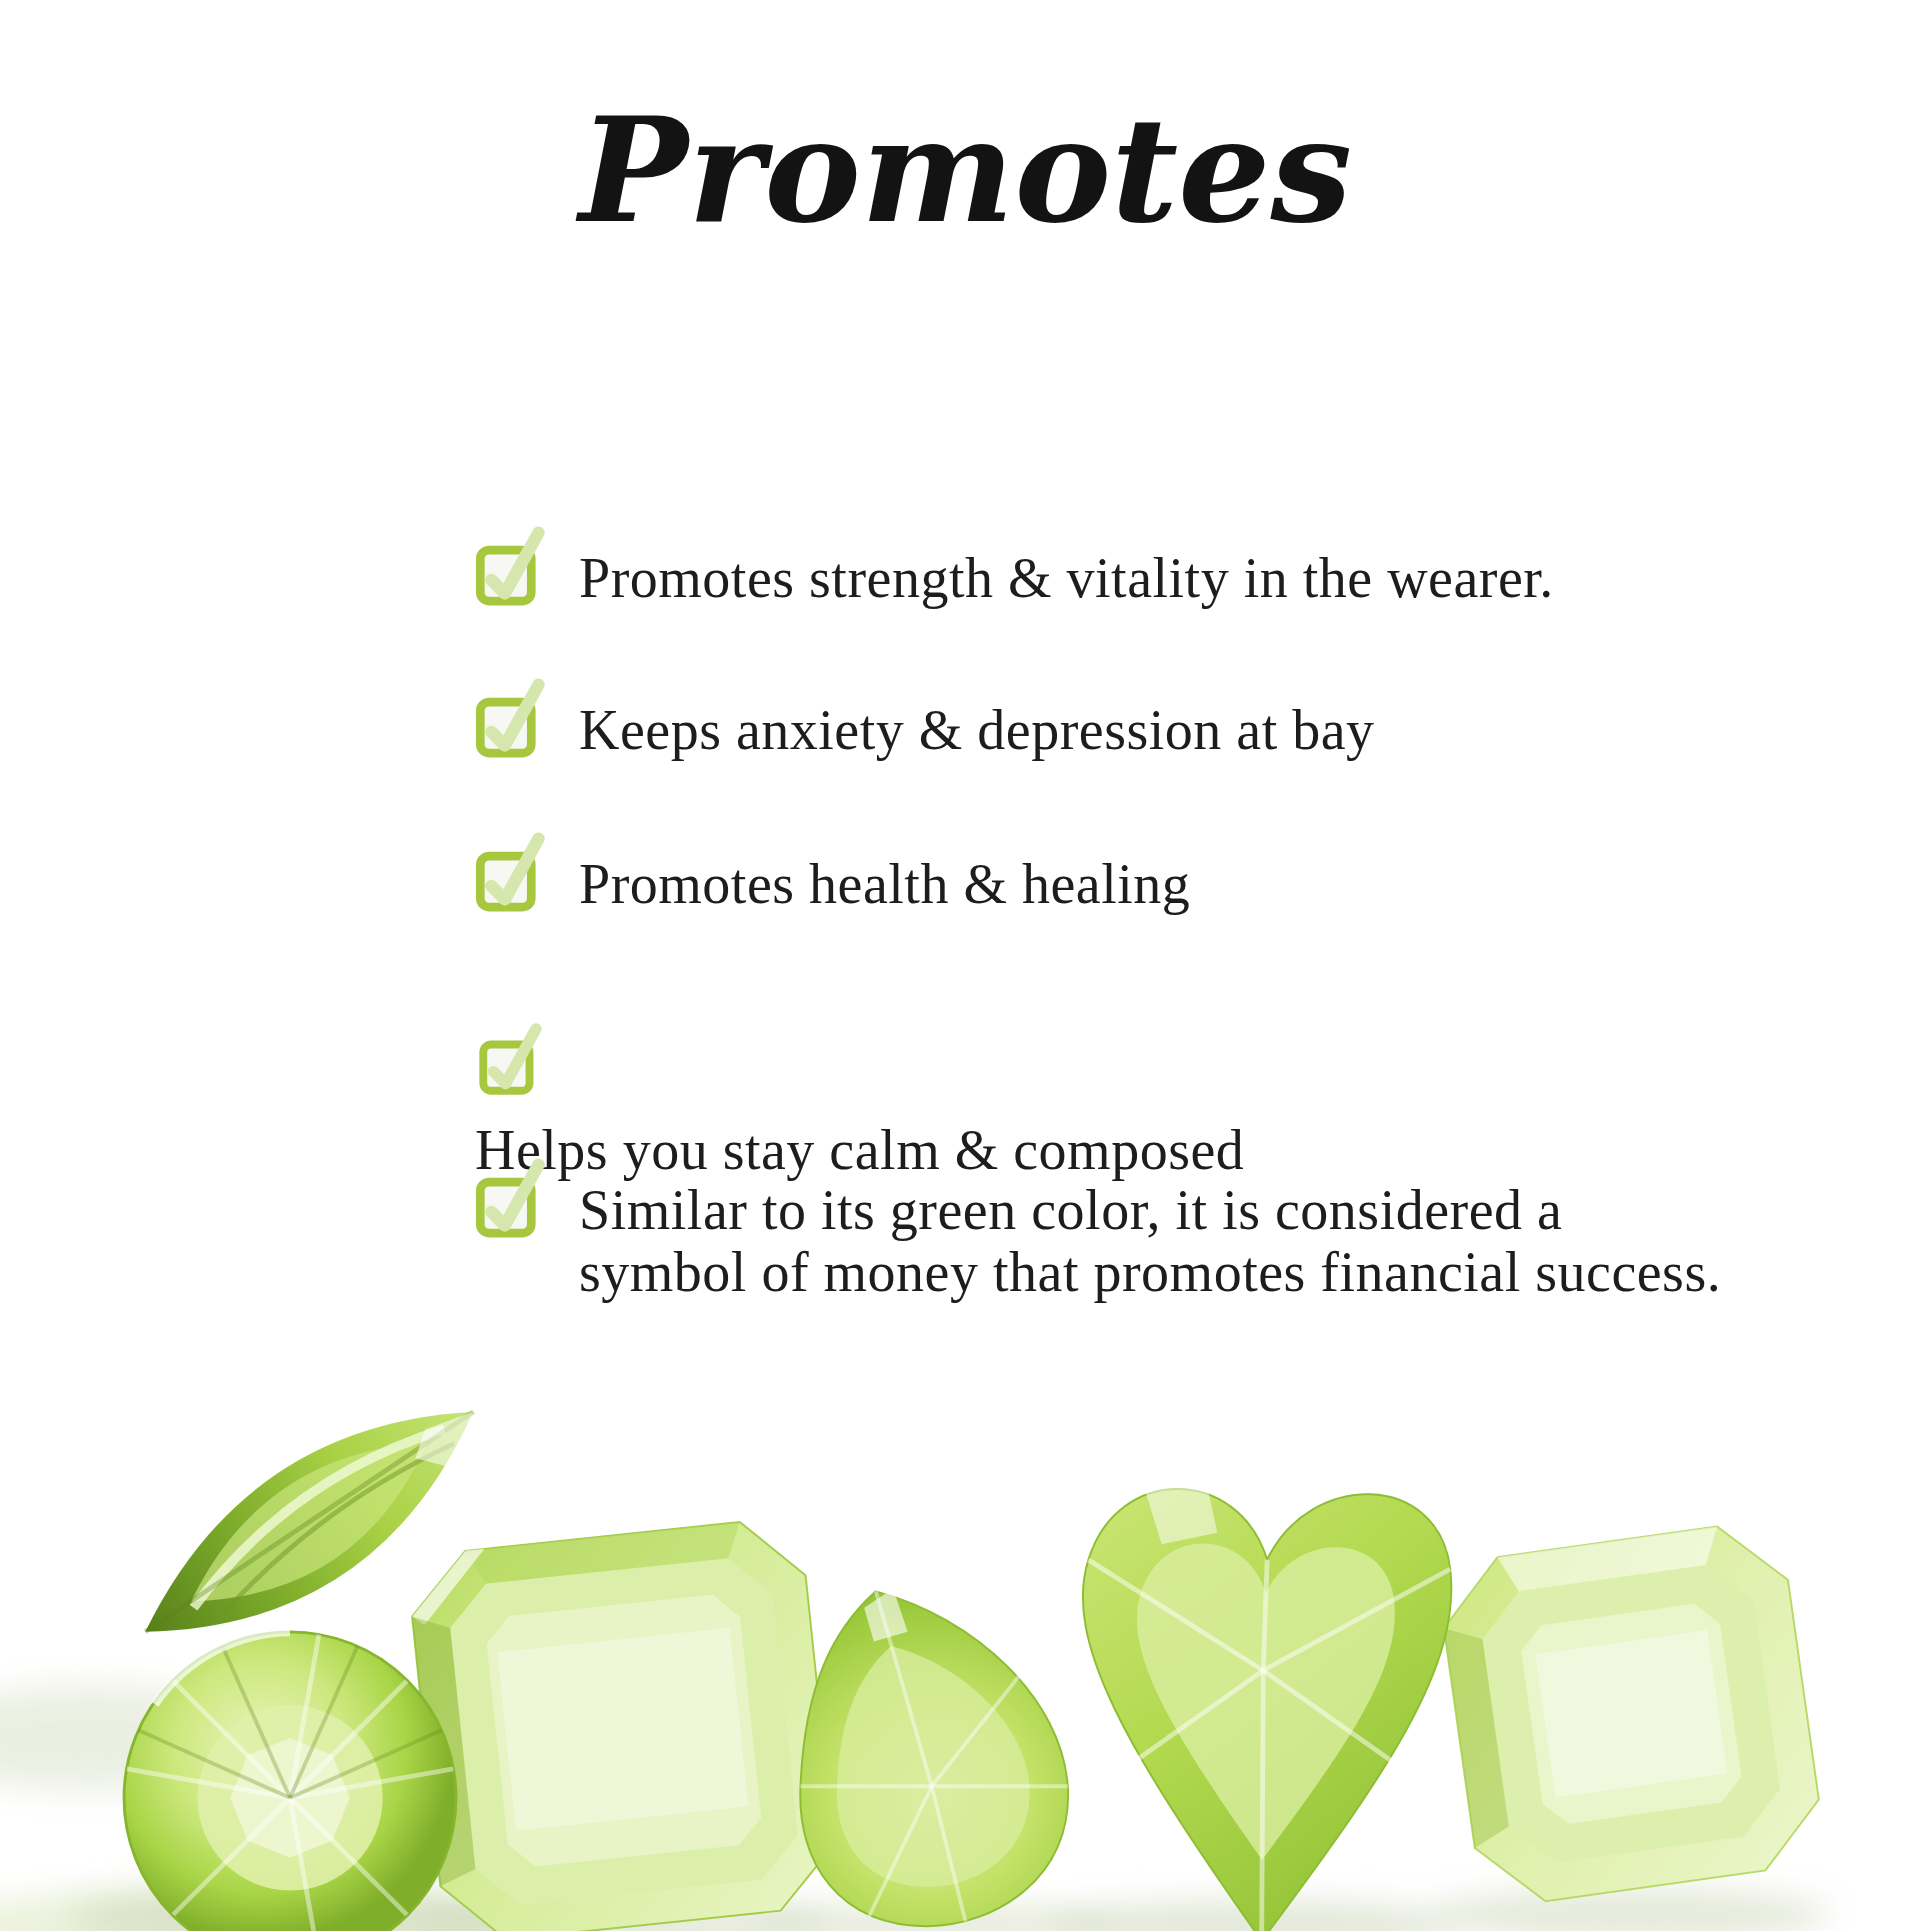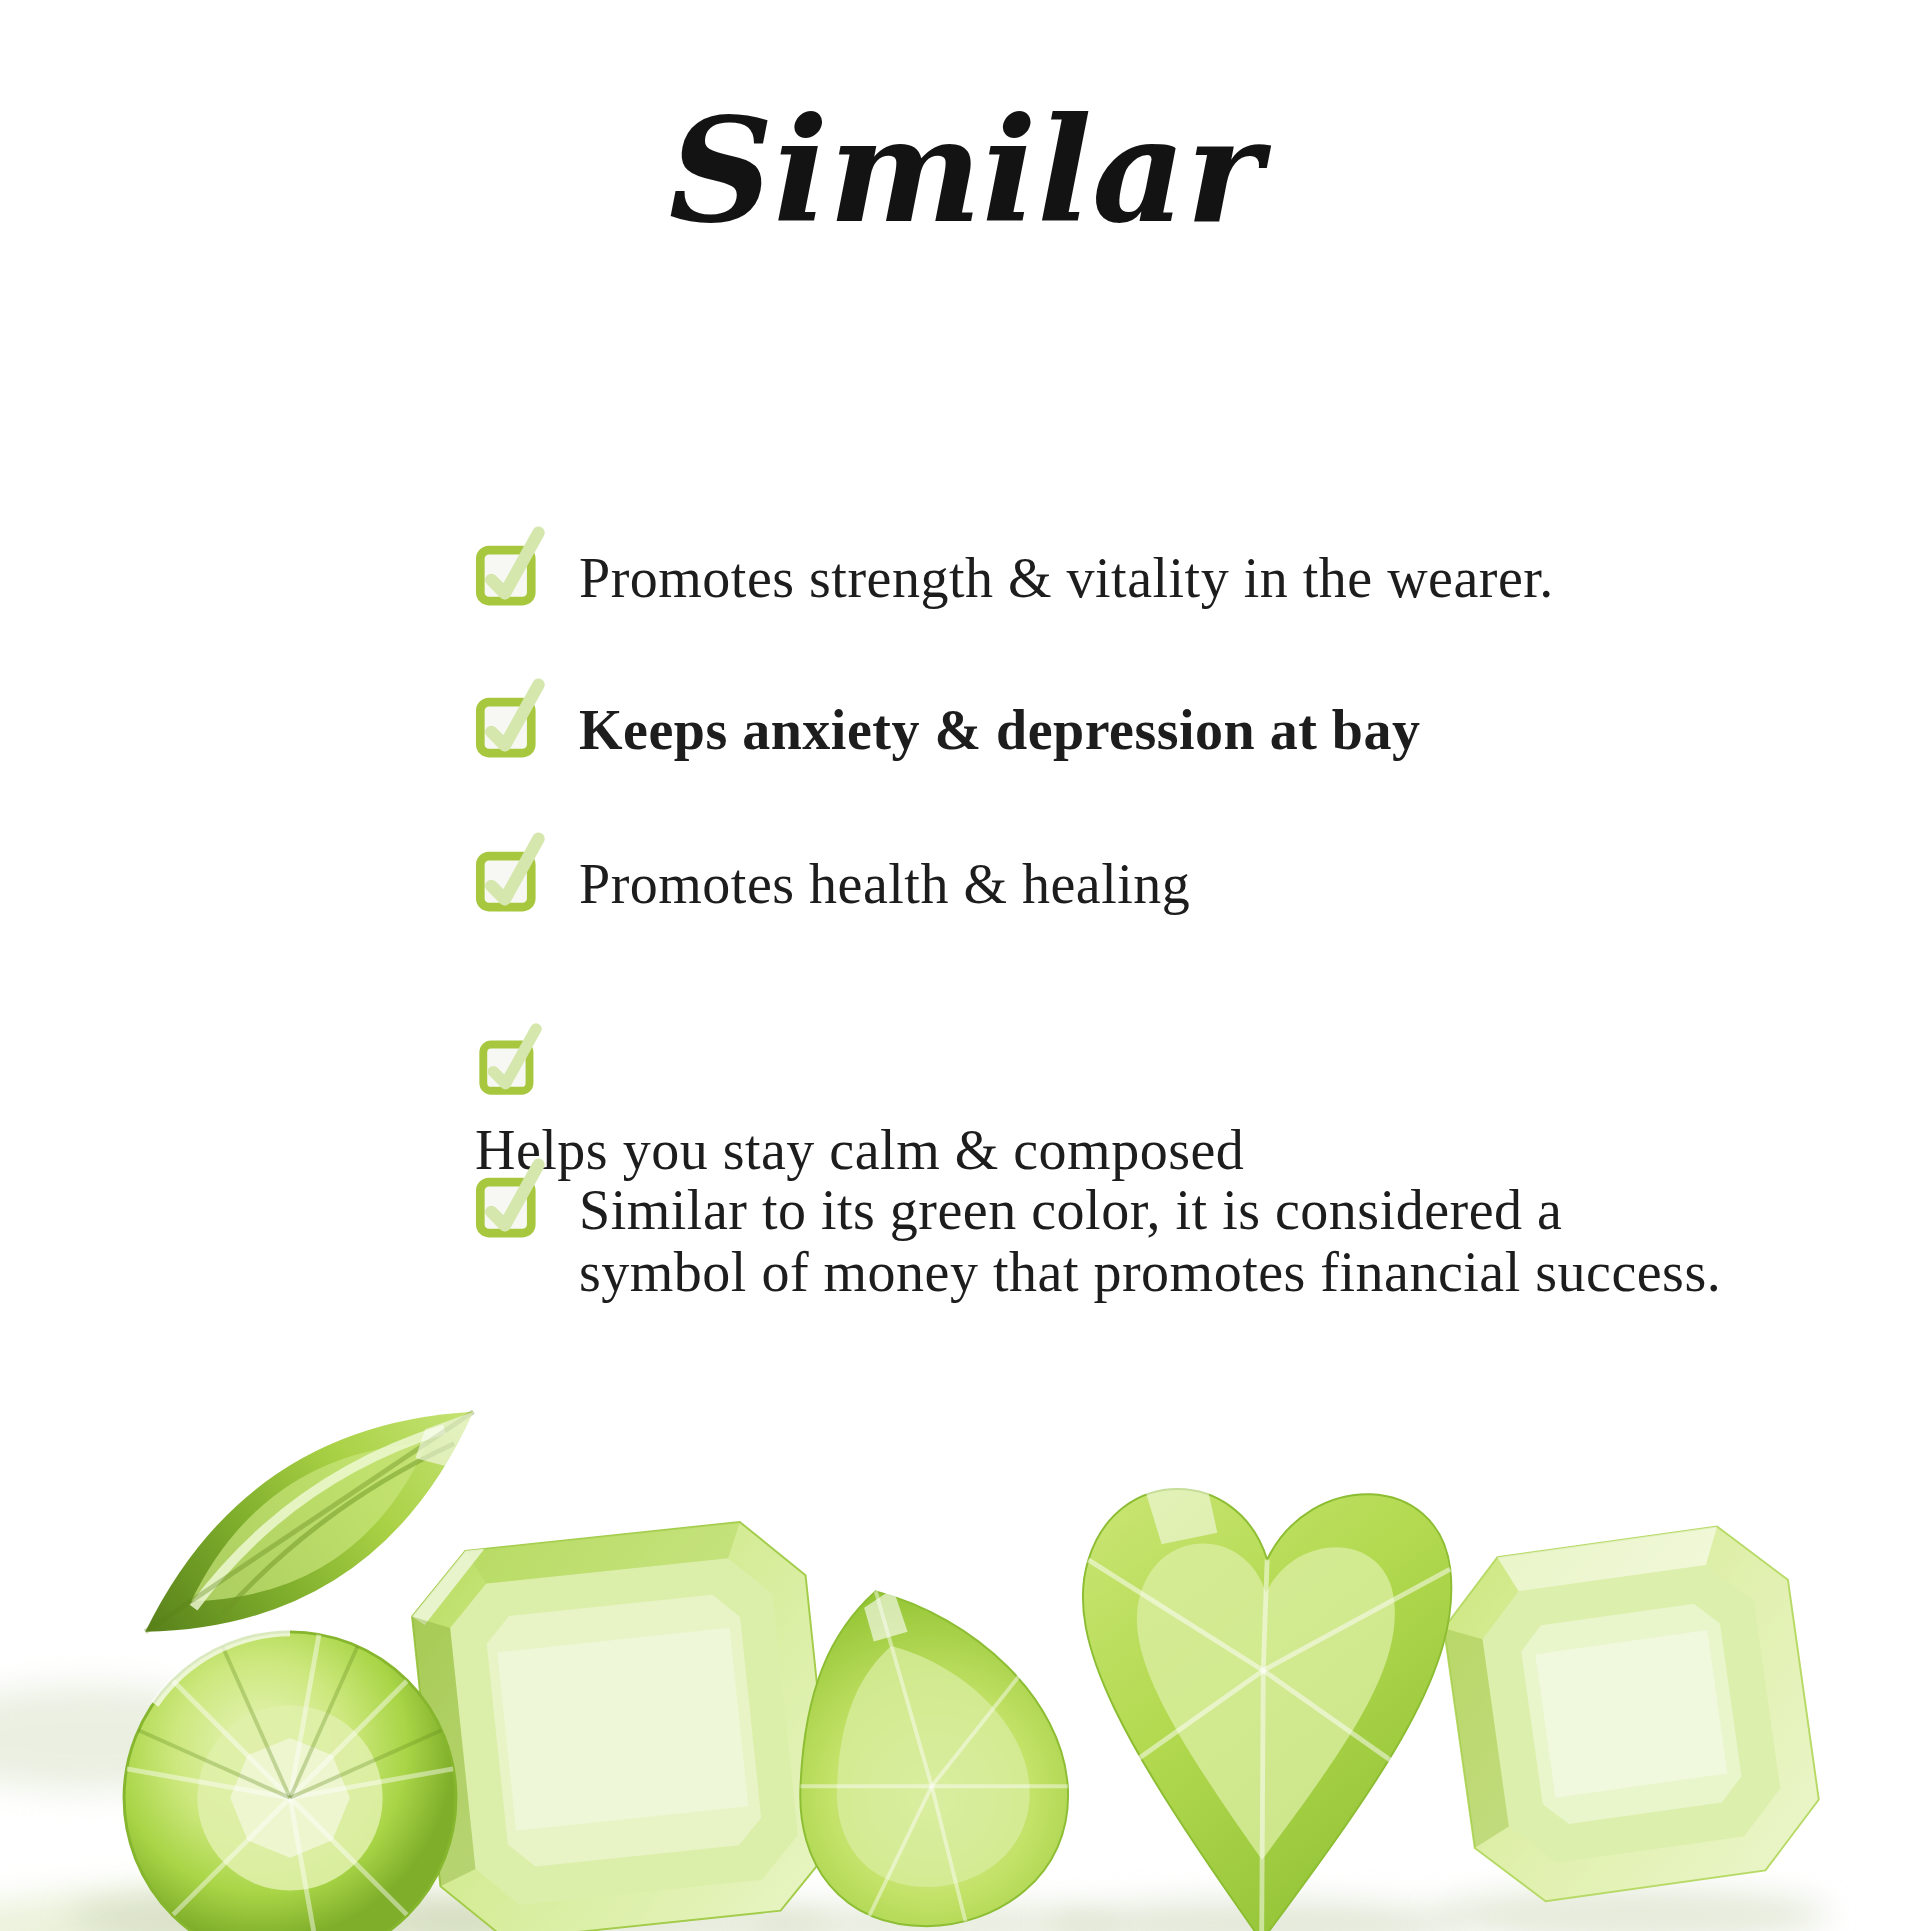--- a/index.html
+++ b/index.html
@@ -43,36 +43,36 @@
   .item-text{
     font-family:"Liberation Serif", serif;
     font-size:56px;line-height:62px;
     letter-spacing:0.5px;
     color:#1d1d1d;
     padding-top:23px;
     white-space:pre-line;
     width:1236px;
   }
   .row-1{top:524px;}
-  .row-2{top:676px;font-weight:bold;}
+  .row-2{top:676px;}
   .row-3{top:830px;}
   .row-4{top:1021px;flex-direction:column;}
   .row-5{top:1156px;}
   .gems{
     position:absolute;left:0;top:1352px;
     width:1931px;height:579px;
   }
   .gems svg{display:block;width:1931px;height:579px;}
 </style>
 </head>
 <body>
 
 <div class="canvas">
 
-  <h1 class="title">Similar</h1>
+  <h1 class="title">Promotes</h1>
 
 
   <ul class="check-list">
 
     <li class="check-item row-1">
       <svg class="cb-icon" viewBox="0 0 78 86">
         <rect x="5.5" y="27" width="53" height="53" rx="9" stroke-width="9" fill="#f7f8f4" stroke="#a6c73e"></rect>
         <path d="M 17 58 L 31 72 L 66 9" fill="none" stroke-width="13" stroke-linecap="round" stroke-linejoin="round" stroke="#d6e7ae"></path>
       </svg>
       <span class="item-text">Promotes strength &amp; vitality in the wearer.</span>

